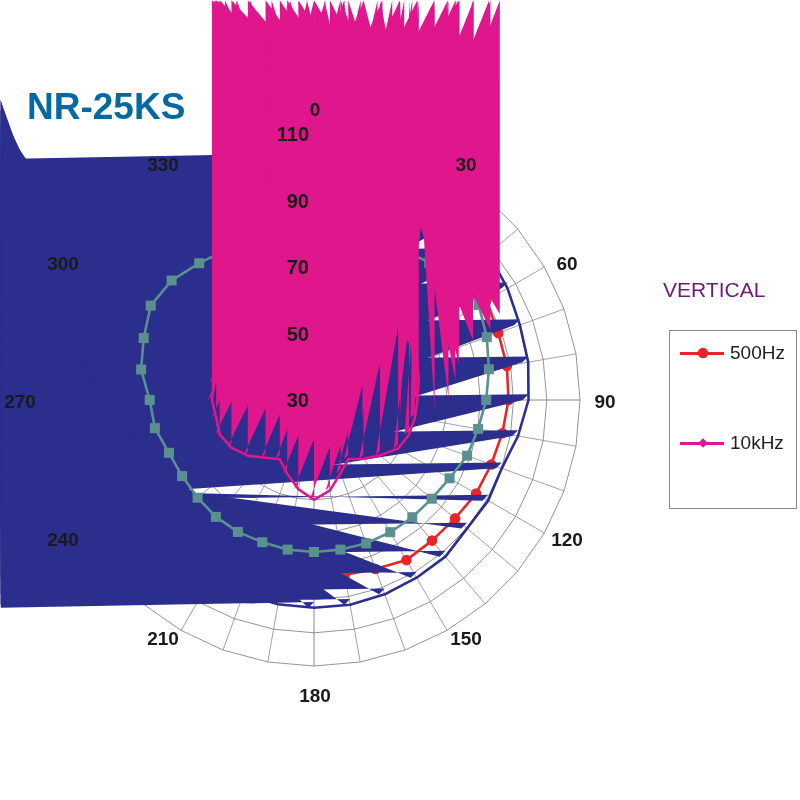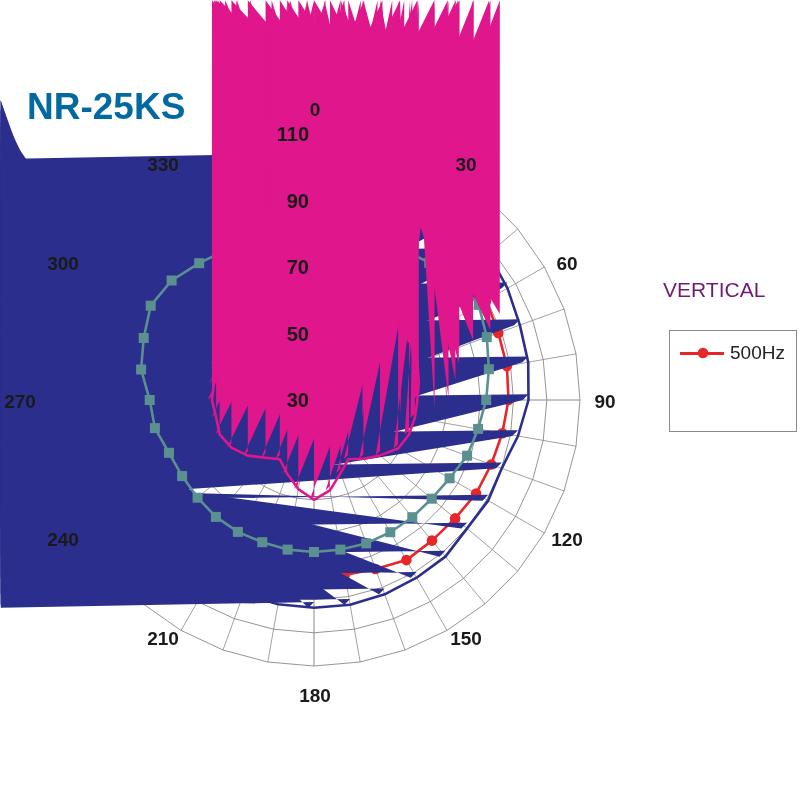--- a/index.html
+++ b/index.html
@@ -2,21 +2,21 @@
 <html><head>
   <meta charset="utf-8">
   <style>
     html, body { margin: 0; padding: 0; background: #ffffff; }
     body { width: 800px; height: 800px; position: relative; overflow: hidden; font-family: "Liberation Sans", sans-serif; }
     #title { position: absolute; left: 27px; top: 86px; font-size: 37px; font-weight: bold; color: #0369a1; letter-spacing: 0px; }
     #orientation { position: absolute; left: 663px; top: 262px; font-size: 21px; color: #701a75; margin-top: 16px; }
     #chart-svg { position: absolute; left: 0; top: 0; }
     .angle-label { font-family: "Liberation Sans", sans-serif; font-weight: bold; font-size: 19px; fill: #1a1a1a; }
     .radial-label { font-family: "Liberation Sans", sans-serif; font-weight: bold; font-size: 20px; fill: #1a1a1a; }
-    #legend { position: absolute; left: 669px; top: 330px; width: 128px; height: 102px; border: 1px solid #8a8a8a; background: #fff; box-sizing: border-box; }
+    #legend { position: absolute; left: 669px; top: 330px; width: 128px; height: 179px; border: 1px solid #8a8a8a; background: #fff; box-sizing: border-box; }
     .legend-item { position: absolute; left: 0; height: 28px; width: 126px; }
     .legend-line { position: absolute; left: 10px; top: 13px; width: 44px; height: 3px; }
     .legend-marker { position: absolute; left: 26px; top: 7px; width: 14px; height: 14px; }
     .legend-label { position: absolute; left: 60px; top: 3px; font-size: 19px; color: #222; }
   </style>
 </head>
 <body>
 
 <div id="title">NR-25KS</div>
 <div id="orientation">VERTICAL</div>
@@ -251,13 +251,20 @@
 </svg>
 
 <div id="legend">
   <div class="legend-item" style="top:8px">
     <div class="legend-line" style="background: rgb(232, 38, 42);"></div>
     <svg class="legend-marker" viewBox="0 0 14 14">
         <circle cx="7" cy="7" r="5.3" fill="#e8262a"></circle>
       </svg>
     <span class="legend-label">500Hz</span>
   </div>
+  <div class="legend-item" style="top:98px">
+    <div class="legend-line" style="background: rgb(224, 22, 140);"></div>
+    <svg class="legend-marker" viewBox="0 0 14 14">
+        <polygon points="7,2.25 11.75,7 7,11.75 2.25,7" fill="#e0168c"></polygon>
+      </svg>
+    <span class="legend-label">10kHz</span>
+  </div>
 </div>
 
 </body></html>

